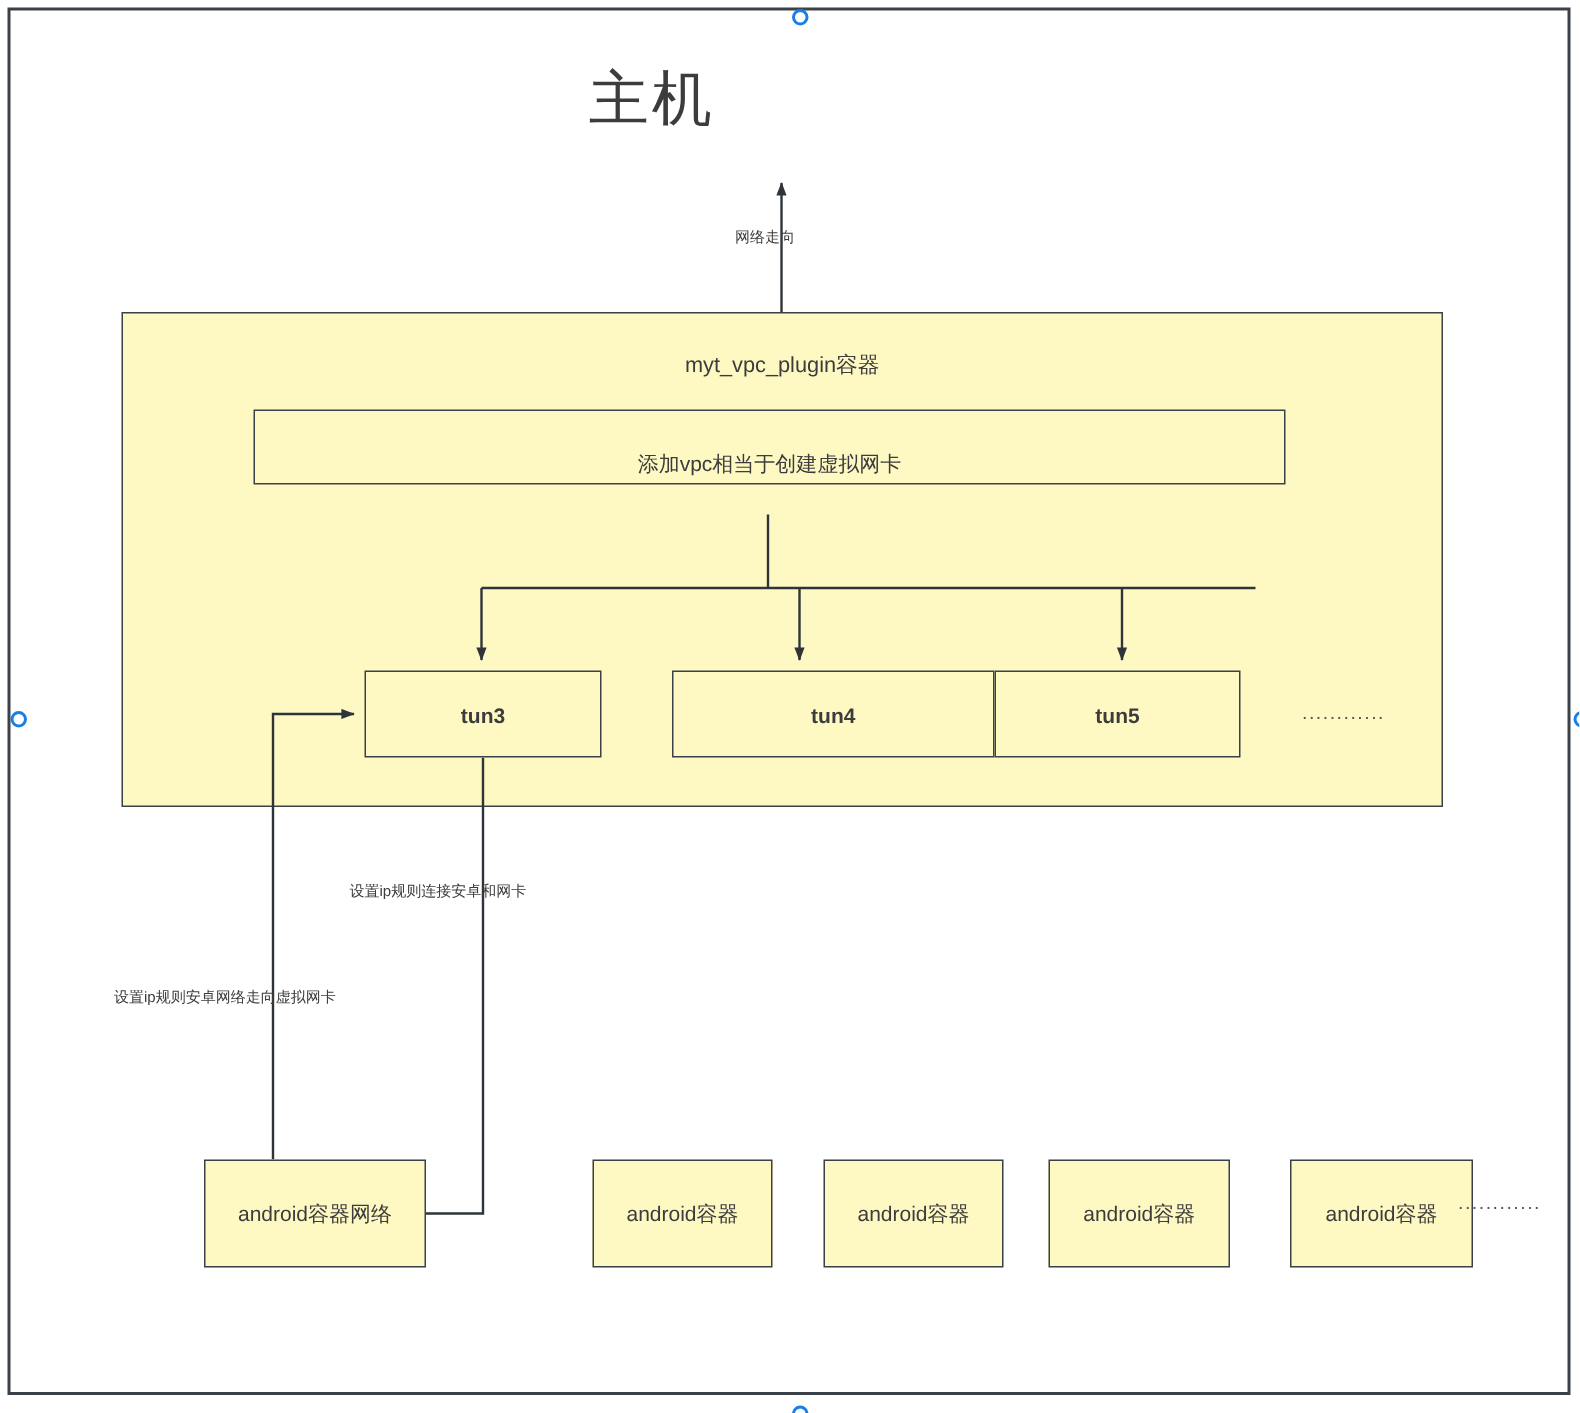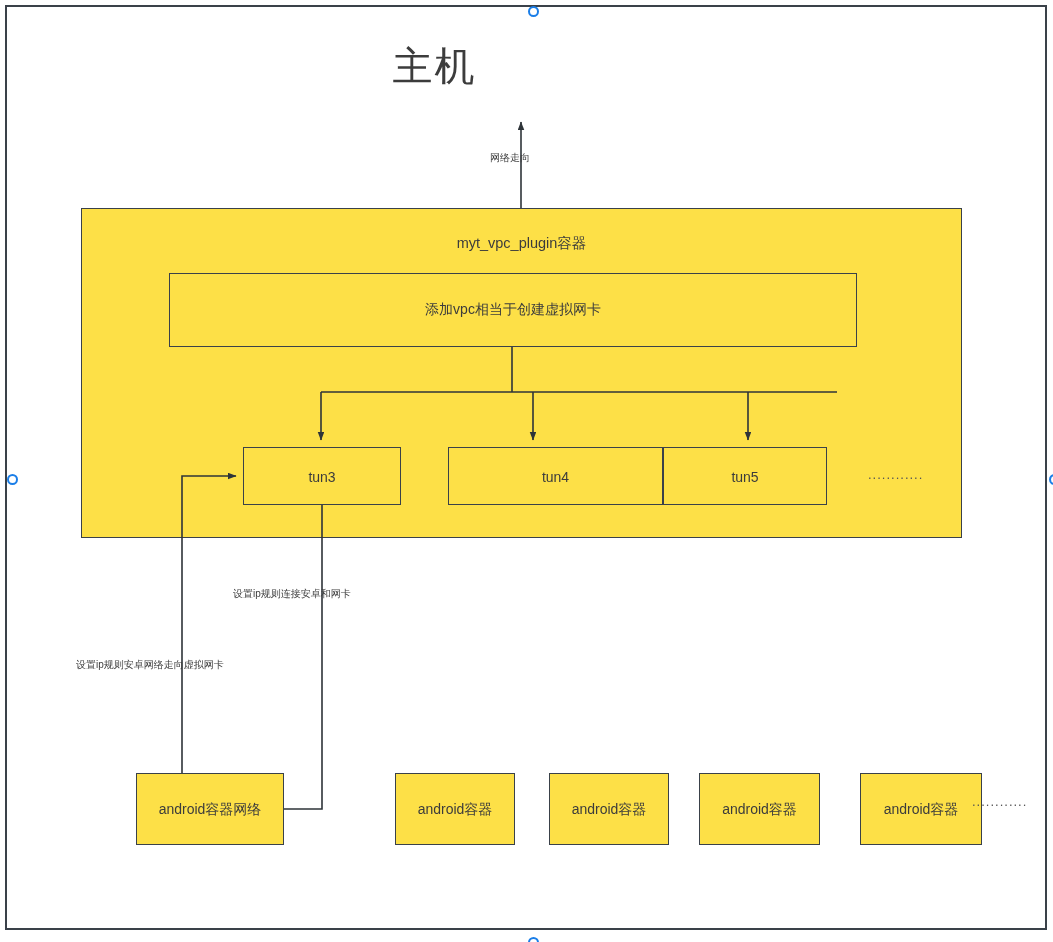--- a/index.html
+++ b/index.html
@@ -57,21 +57,21 @@
     line-height: 56px;
     color: #3c3c3c;
     letter-spacing: 2px;
     z-index: 12;
   }
 
   
   .box {
     position: absolute;
     border: 1.6px solid #3a4149;
-    background: #fde047;
+    background: #fef9c3;
     box-sizing: border-box;
     z-index: 20;
     padding-left: 16px;
   }
   .box > .box-label {
     position: absolute;
     left: 0;
     width: 100%;
     text-align: center;
     font-size: 14px;
@@ -89,31 +89,32 @@
   #plugin-container > .box-label {
     top: 25px;
     font-size: 14.5px;
   }
 
   
   #vpc-box {
     left: 169px;
     top: 273px;
     width: 688px;
-    height: 74px;
+    height: 50px;
     z-index: 21;
   }
   #vpc-box > .box-label { top: 27px; }
 
   
   .tun-box {
     top: 447px;
     width: 158px;
     height: 58px;
     z-index: 22;
+    font-weight: bold;
   }
   .tun-box > .box-label { top: 21px; }
   #tun-box-0 { left: 243px; }
   #tun-box-1 { left: 448px; width: 215px; }
   #tun-box-2 { left: 663px; width: 164px; }
 
   
   .android-box {
     top: 773px;
     height: 72px;

